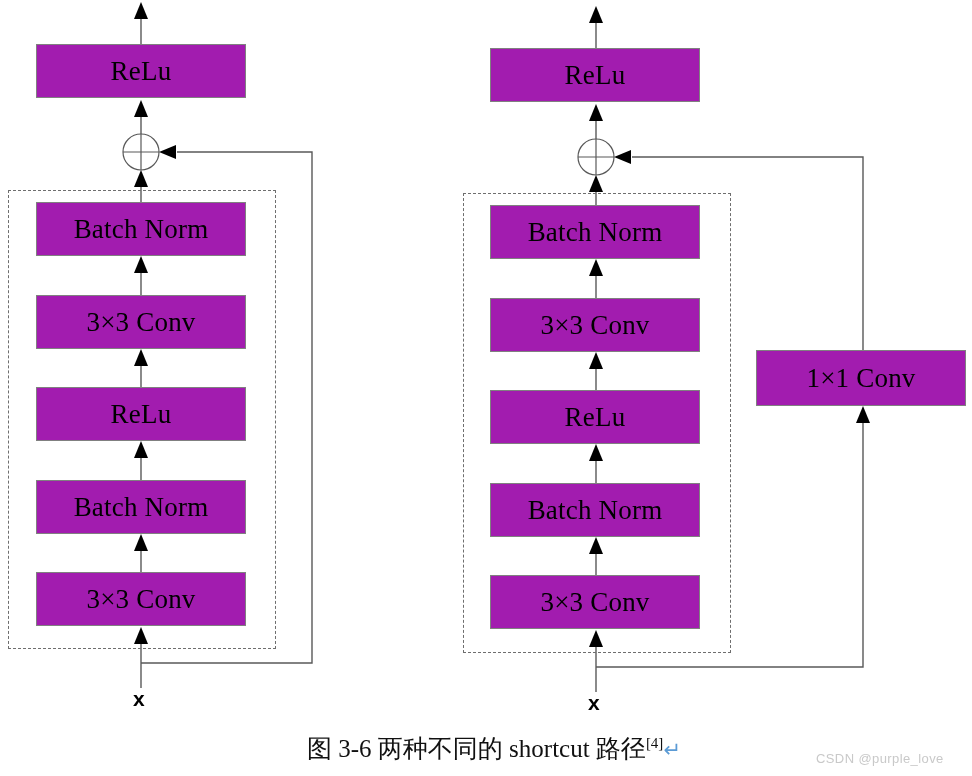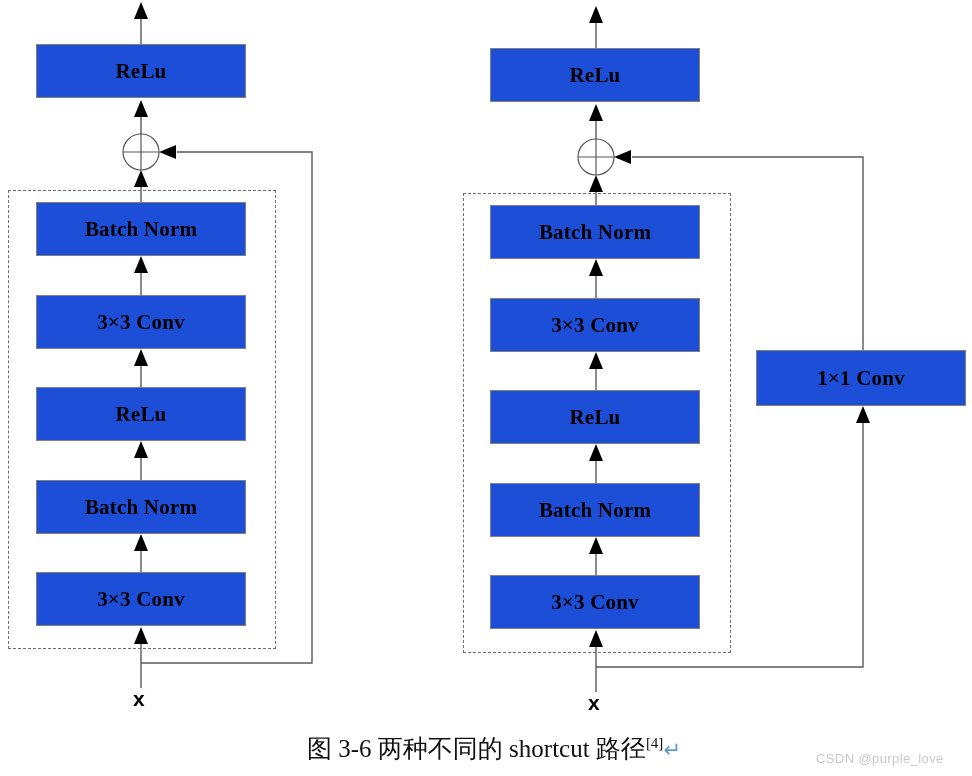--- a/index.html
+++ b/index.html
@@ -14,31 +14,30 @@
     font-family: "Liberation Serif", serif;
   }
   #canvas {
     position: absolute;
     left: 0; top: 0;
     width: 972px; height: 776px;
   }
   .node-box {
     position: absolute;
     border: 1px solid #808080;
-    background: #1d4ed8;
+    background: #a21caf;
     display: flex;
     align-items: center;
     justify-content: center;
     font-family: "Liberation Serif", serif;
-    font-size: 21px;
+    font-size: 27px;
     color: #000000;
     line-height: 1;
     letter-spacing: 0.2px;
     white-space: nowrap;
-    font-weight: bold;
   }
   .dashed-group {
     position: absolute;
     border: 1px dashed #6e6e6e;
     background: transparent;
   }
   .x-label {
     position: absolute;
     font-family: "Liberation Sans", sans-serif;
     font-weight: bold;

